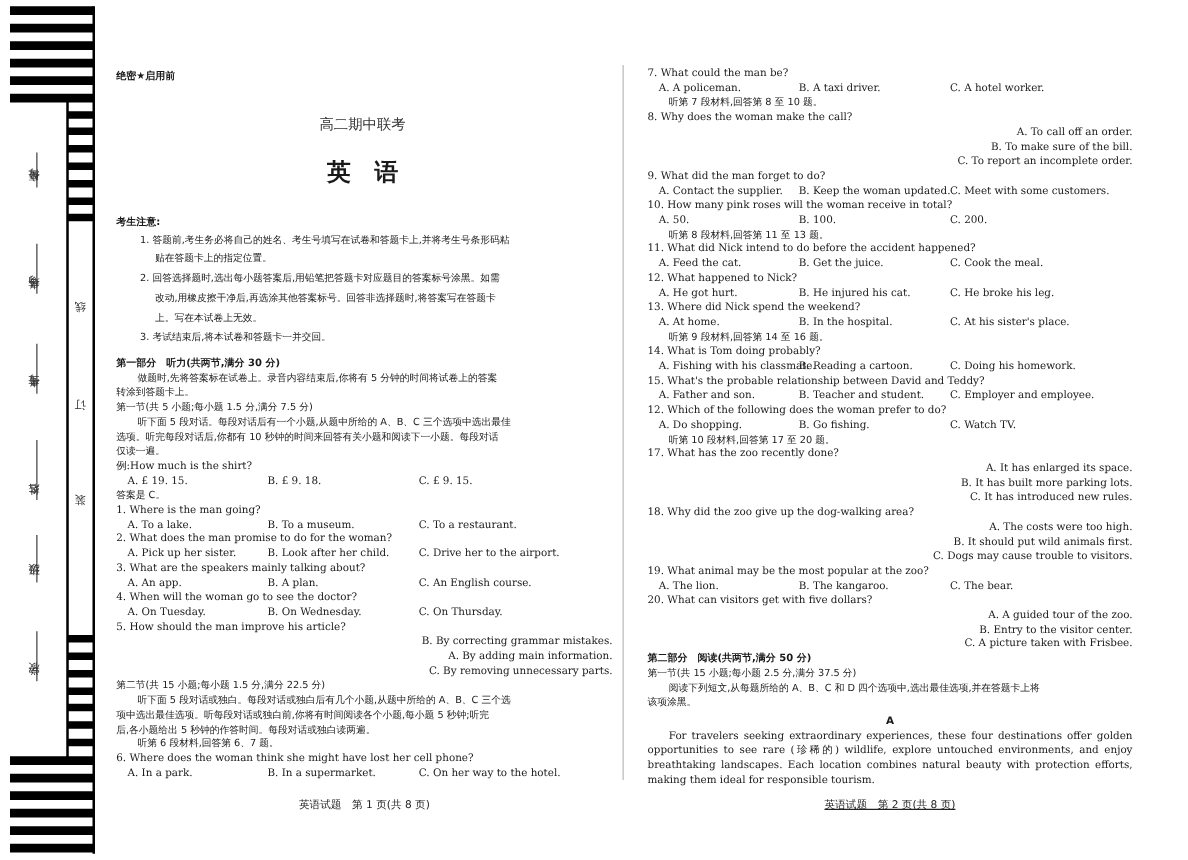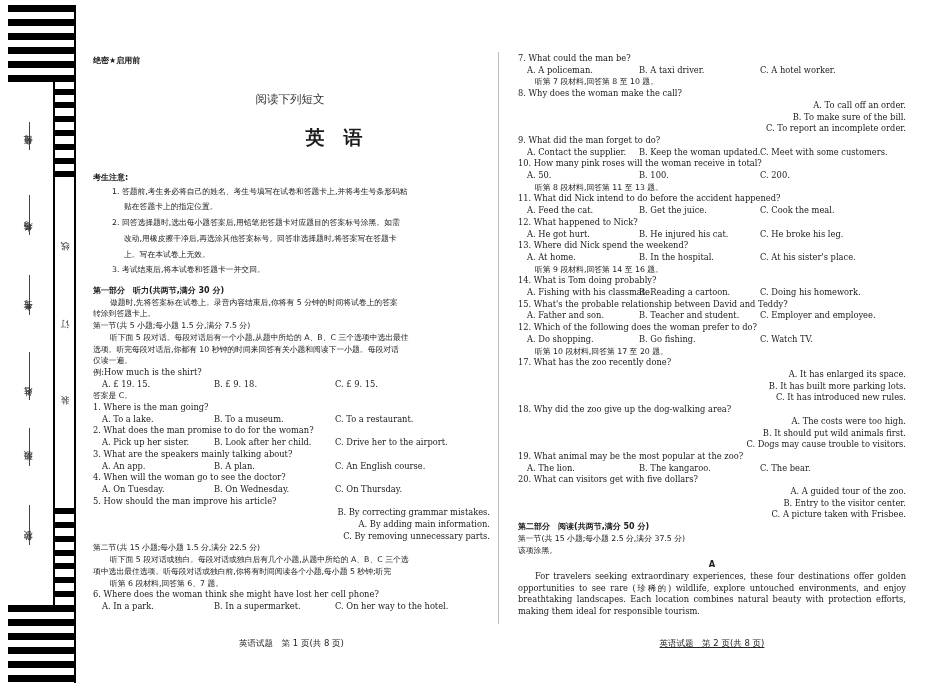--- a/index.html
+++ b/index.html
@@ -88,22 +88,22 @@
   <div class="margin-label" style="top:315px;">考生号</div>
   <div class="margin-rule" style="top:352px;height:48px;"></div>
   <div class="margin-label" style="top:402px;">姓名</div>
   <div class="margin-rule" style="top:428px;height:38px;"></div>
   <div class="margin-label" style="top:466px;">班级</div>
   <div class="margin-rule" style="top:505px;height:40px;"></div>
   <div class="margin-label" style="top:546px;">学校</div>
 </div>
 
 <div class="abs bold" style="left:93px;top:55px;font-size:8px;">绝密★启用前</div>
-<div class="abs cn" style="left:0;width:580px;top:92px;text-align:center;font-size:11.5px;color:#333;">阅读下列短文</div>
-<div class="abs bold" style="left:0;width:580px;top:125px;text-align:center;font-size:19px;padding-left:44px;">英　语</div>
+<div class="abs cn" style="left:0;width:580px;top:92px;text-align:center;font-size:11.5px;color:#333;">高二期中联考</div>
+<div class="abs bold" style="left:0;width:580px;top:125px;text-align:center;font-size:19px;">英　语</div>
 
 <div class="col" style="left:93px;top:172px;width:397px;">
   <div class="line bold" style="font-size:8px;">考生注意:</div>
   <div class="line cn" style="padding-left:19px;margin-top:2px;">1. 答题前,考生务必将自己的姓名、考生号填写在试卷和答题卡上,并将考生号条形码粘</div>
   <div class="line cn" style="padding-left:31px;margin-top:4px;">贴在答题卡上的指定位置。</div>
   <div class="line cn" style="padding-left:19px;margin-top:4px;">2. 回答选择题时,选出每小题答案后,用铅笔把答题卡对应题目的答案标号涂黑。如需</div>
   <div class="line cn" style="padding-left:31px;margin-top:4px;">改动,用橡皮擦干净后,再选涂其他答案标号。回答非选择题时,将答案写在答题卡</div>
   <div class="line cn" style="padding-left:31px;margin-top:4px;">上。写在本试卷上无效。</div>
   <div class="line cn" style="padding-left:19px;margin-top:4px;">3. 考试结束后,将本试卷和答题卡一并交回。</div>
 </div>
@@ -153,20 +153,21 @@
   </div>
 
   <div class="line">5. How should the man improve his article?</div>
   <div class="line optv">B. By correcting grammar mistakes.</div>
   <div class="line optv">A. By adding main information.</div>
   <div class="line optv">C. By removing unnecessary parts.</div>
 
   <div class="line cn">第二节(共 15 小题;每小题 1.5 分,满分 22.5 分)</div>
   <div class="line cn ind">听下面 5 段对话或独白。每段对话或独白后有几个小题,从题中所给的 A、B、C 三个选</div>
   <div class="line cn">项中选出最佳选项。听每段对话或独白前,你将有时间阅读各个小题,每小题 5 秒钟;听完</div>
+  <div class="line cn">后,各小题给出 5 秒钟的作答时间。每段对话或独白读两遍。</div>
   <div class="line cn ind">听第 6 段材料,回答第 6、7 题。</div>
   <div class="line">6. Where does the woman think she might have lost her cell phone?</div>
   <div class="opts opt3">
     <span>A. In a park.</span>
     <span>B. In a supermarket.</span>
     <span>C. On her way to the hotel.</span>
   </div>
 </div>
 
 <div class="footer" style="left:93px;width:397px;top:638px;text-align:center;">英语试题　第 1 页(共 8 页)</div>
@@ -264,18 +265,19 @@
     <span>C. The bear.</span>
   </div>
 
   <div class="line">20. What can visitors get with five dollars?</div>
   <div class="line optv">A. A guided tour of the zoo.</div>
   <div class="line optv">B. Entry to the visitor center.</div>
   <div class="line optv">C. A picture taken with Frisbee.</div>
 
   <div class="line bold" style="font-size:8px;">第二部分　阅读(共两节,满分 50 分)</div>
   <div class="line cn">第一节(共 15 小题;每小题 2.5 分,满分 37.5 分)</div>
+  <div class="line cn ind">阅读下列短文,从每题所给的 A、B、C 和 D 四个选项中,选出最佳选项,并在答题卡上将</div>
   <div class="line cn">该项涂黑。</div>
   <div class="line bold" style="text-align:center;margin-top:3px;">A</div>
   <div class="para" style="text-indent:17px;">For travelers seeking extraordinary experiences, these four destinations offer golden opportunities to see rare (珍稀的) wildlife, explore untouched environments, and enjoy breathtaking landscapes. Each location combines natural beauty with protection efforts, making them ideal for responsible tourism.</div>
 </div>
 
 <div class="footer" style="left:518px;width:388px;top:638px;text-align:center;text-decoration:underline;">英语试题　第 2 页(共 8 页)</div>
 
 </body></html>

